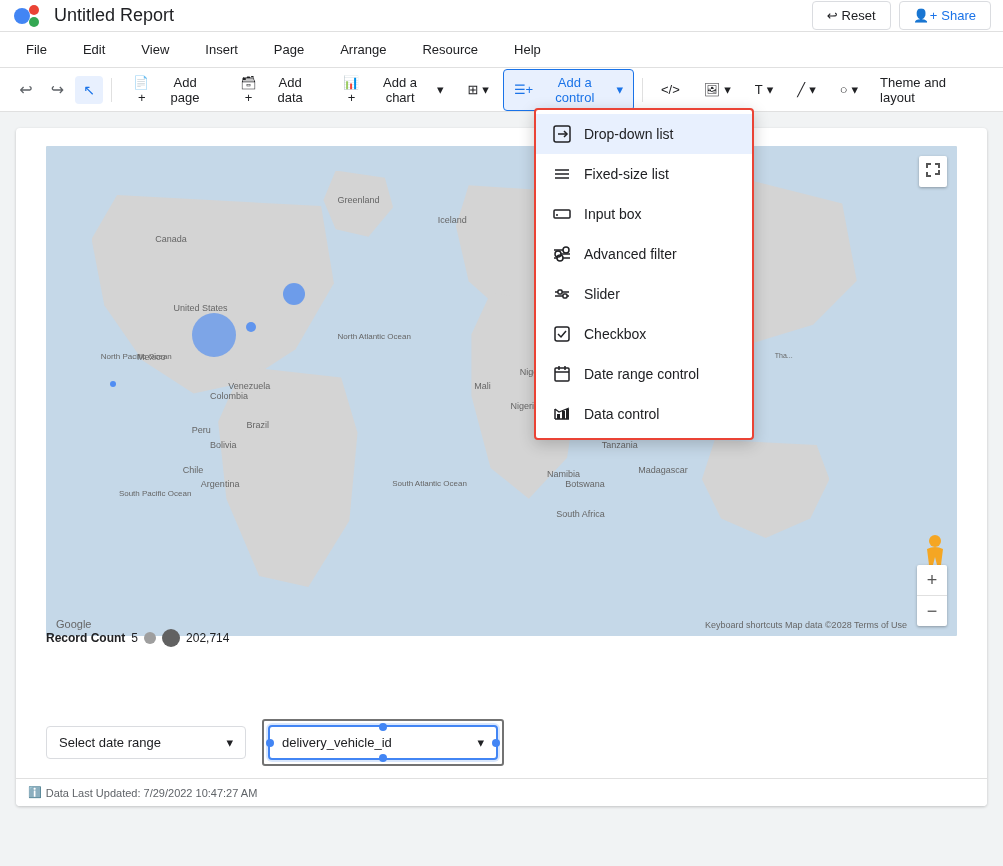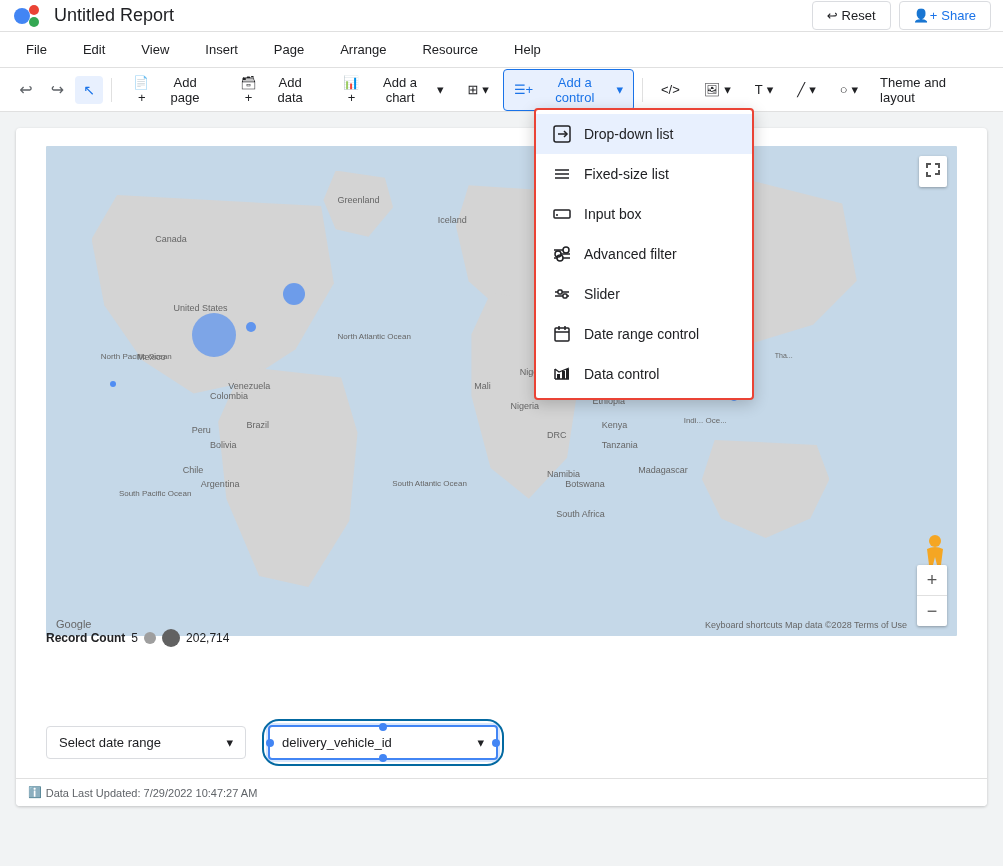--- a/index.html
+++ b/index.html
@@ -413,21 +413,21 @@
       <span>202,714</span>
     </div>
 
     <div class="bottom-controls">
 
       <div class="date-range-control">
         <span>Select date range</span>
         <span>▾</span>
       </div>
 
-      <div style="border: 2px solid #0369a1; border-radius: 17px; padding: 4px; position: relative; display: inline-block;">
+      <div style="border: 2px solid #737373; border-radius: 3px; padding: 4px; position: relative; display: inline-block;">
         <div class="dropdown-control">
 
           <div class="handle handle-top-left"></div>
 
           <div class="handle handle-bottom-left"></div>
 
           <div class="handle handle-left"></div>
 
           <div class="handle handle-right"></div>
           <span>delivery_vehicle_id</span>
@@ -497,20 +497,29 @@
       <svg width="18" height="18" viewBox="0 0 18 18">
         <line x1="2" y1="7" x2="16" y2="7" stroke="#202124" stroke-width="1.5"></line>
         <line x1="2" y1="11" x2="16" y2="11" stroke="#202124" stroke-width="1.5"></line>
         <rect x="5" y="5" width="4" height="4" rx="1" fill="#fff" stroke="#202124" stroke-width="1.5"></rect>
         <rect x="10" y="9" width="4" height="4" rx="1" fill="#fff" stroke="#202124" stroke-width="1.5"></rect>
       </svg>
     </div>
     <span>Slider</span>
   </div>
 
+  <div class="dropdown-menu-item">
+    <div class="menu-icon">
+      <svg width="18" height="18" viewBox="0 0 18 18">
+        <rect x="2" y="2" width="14" height="14" rx="2" fill="none" stroke="#202124" stroke-width="1.5"></rect>
+        <polyline points="5,9 8,12 13,6" fill="none" stroke="#202124" stroke-width="1.5"></polyline>
+      </svg>
+    </div>
+    <span>Checkbox</span>
+  </div>
 
   <div class="dropdown-menu-item">
     <div class="menu-icon">
       <svg width="18" height="18" viewBox="0 0 18 18">
         <rect x="2" y="3" width="14" height="13" rx="1" fill="none" stroke="#202124" stroke-width="1.5"></rect>
         <line x1="2" y1="7" x2="16" y2="7" stroke="#202124" stroke-width="1.5"></line>
         <line x1="6" y1="1" x2="6" y2="5" stroke="#202124" stroke-width="1.5"></line>
         <line x1="12" y1="1" x2="12" y2="5" stroke="#202124" stroke-width="1.5"></line>
       </svg>
     </div>

